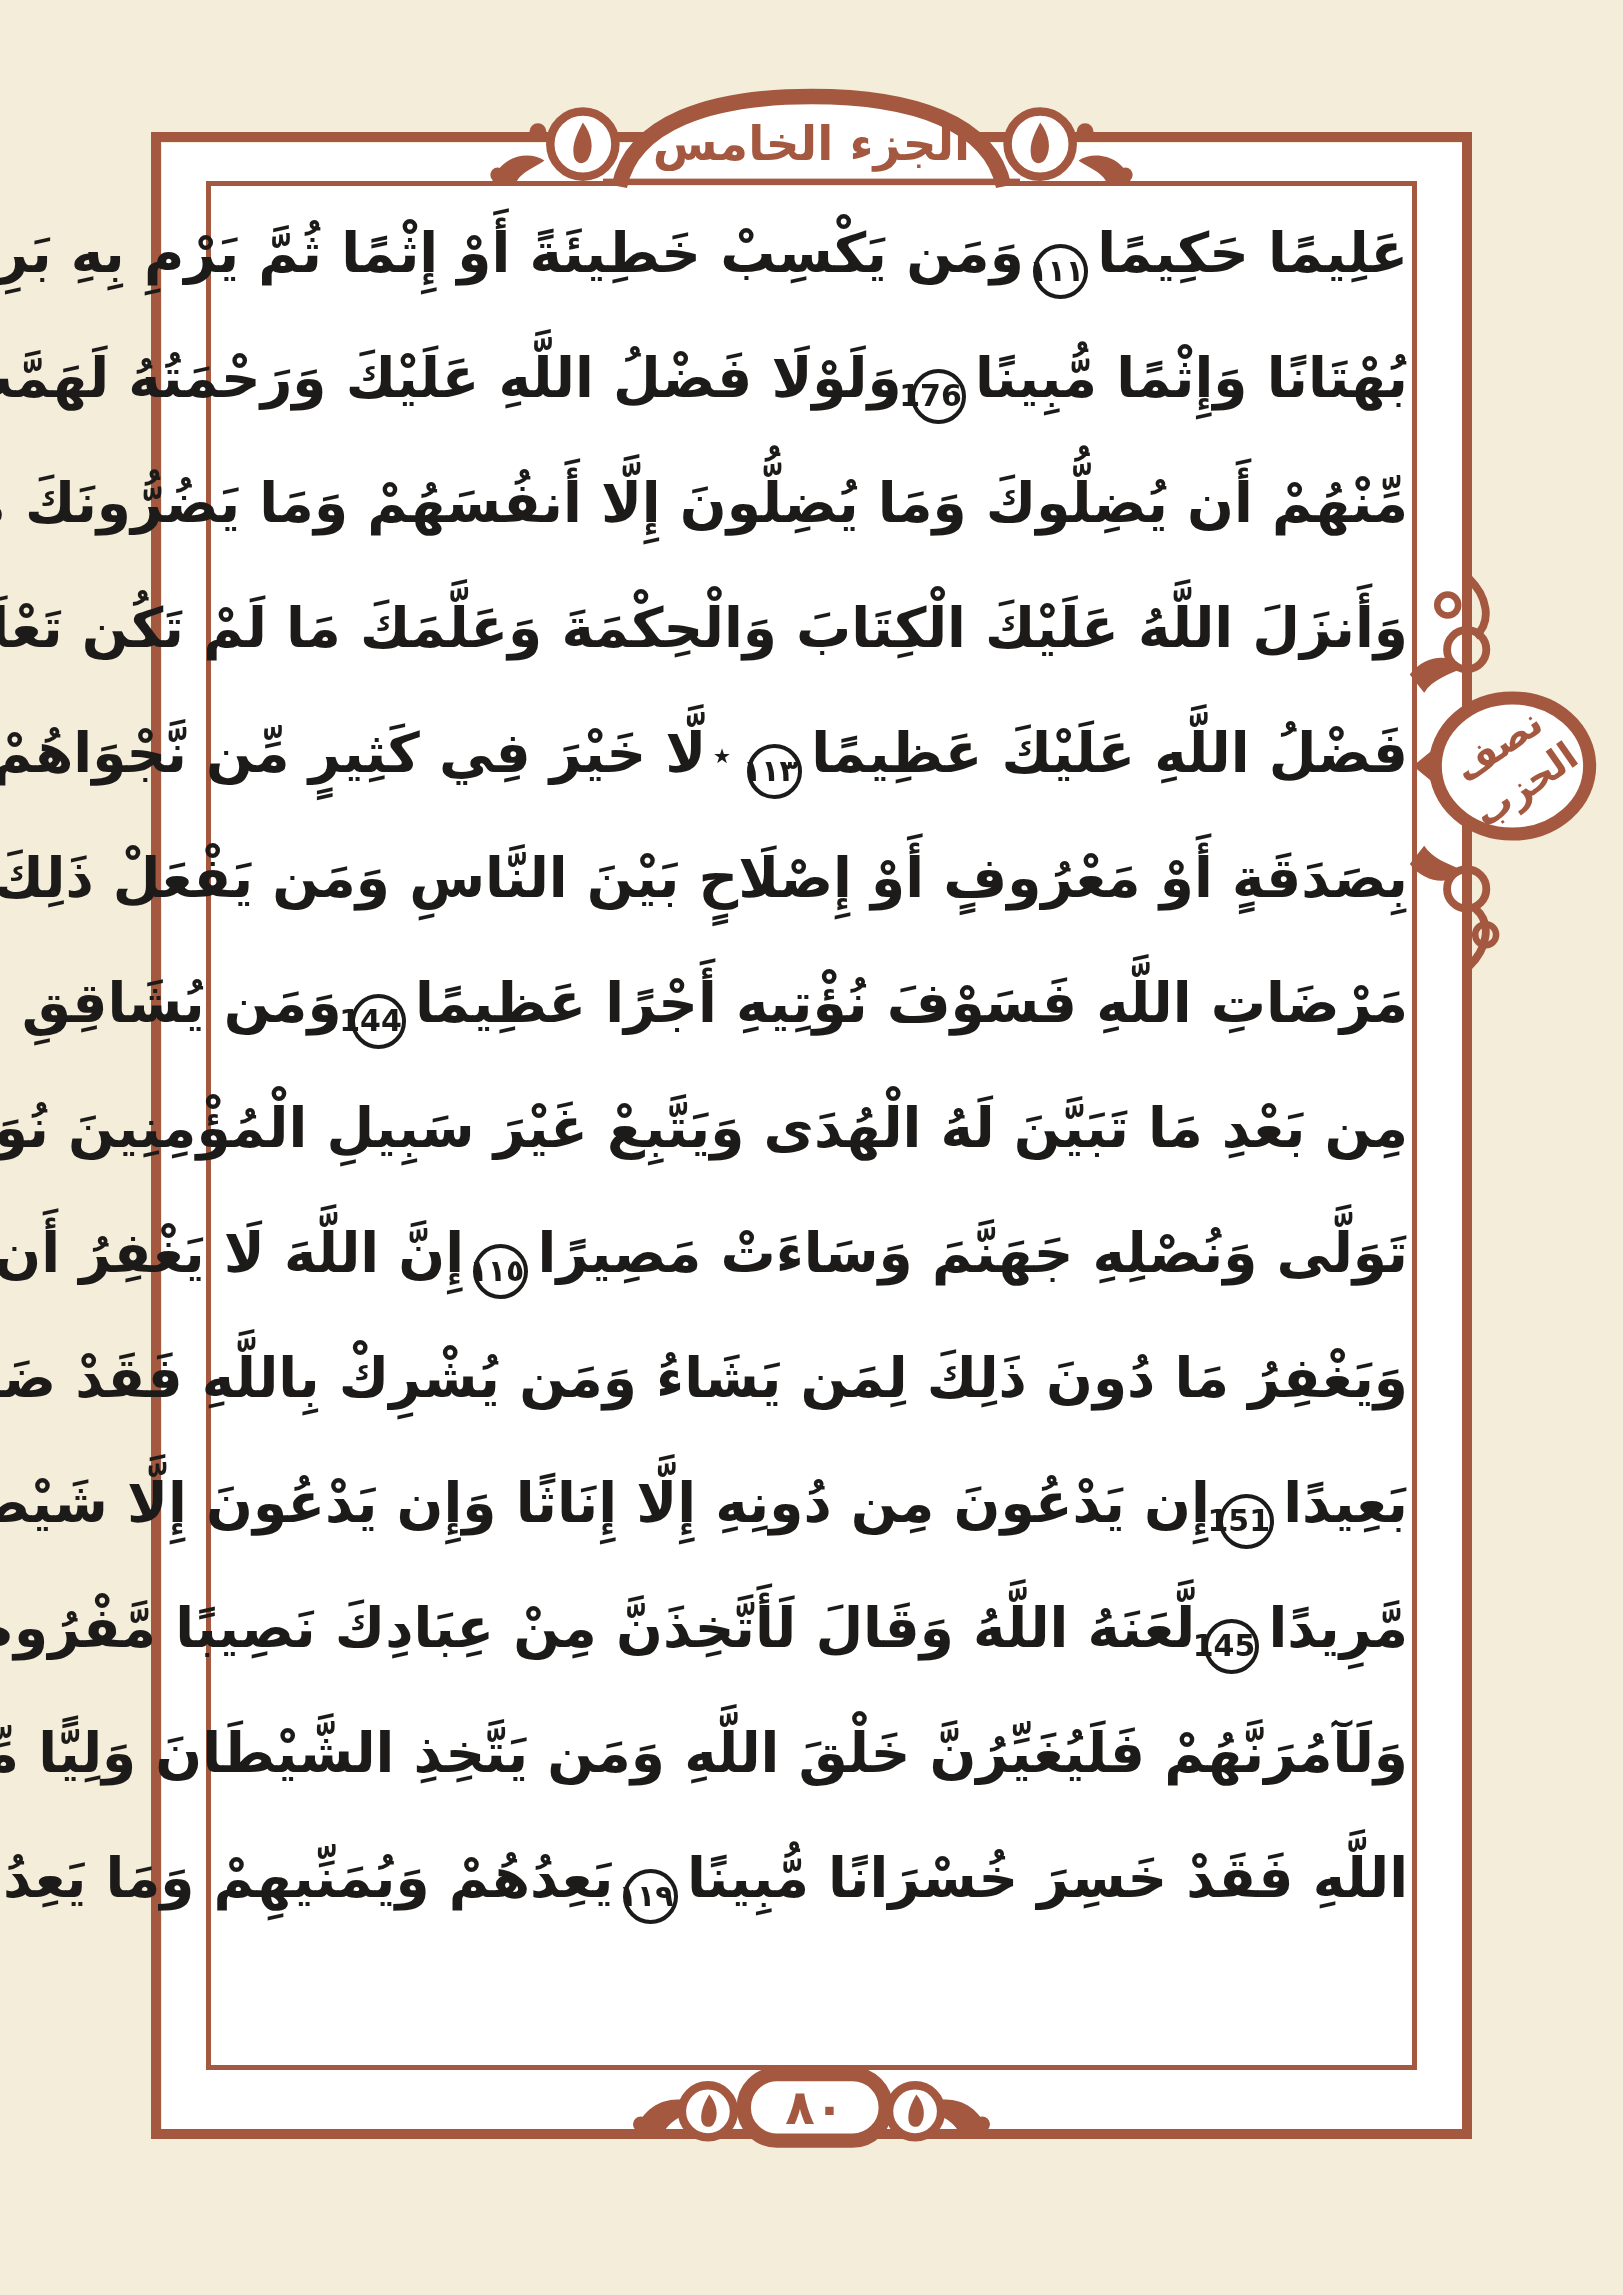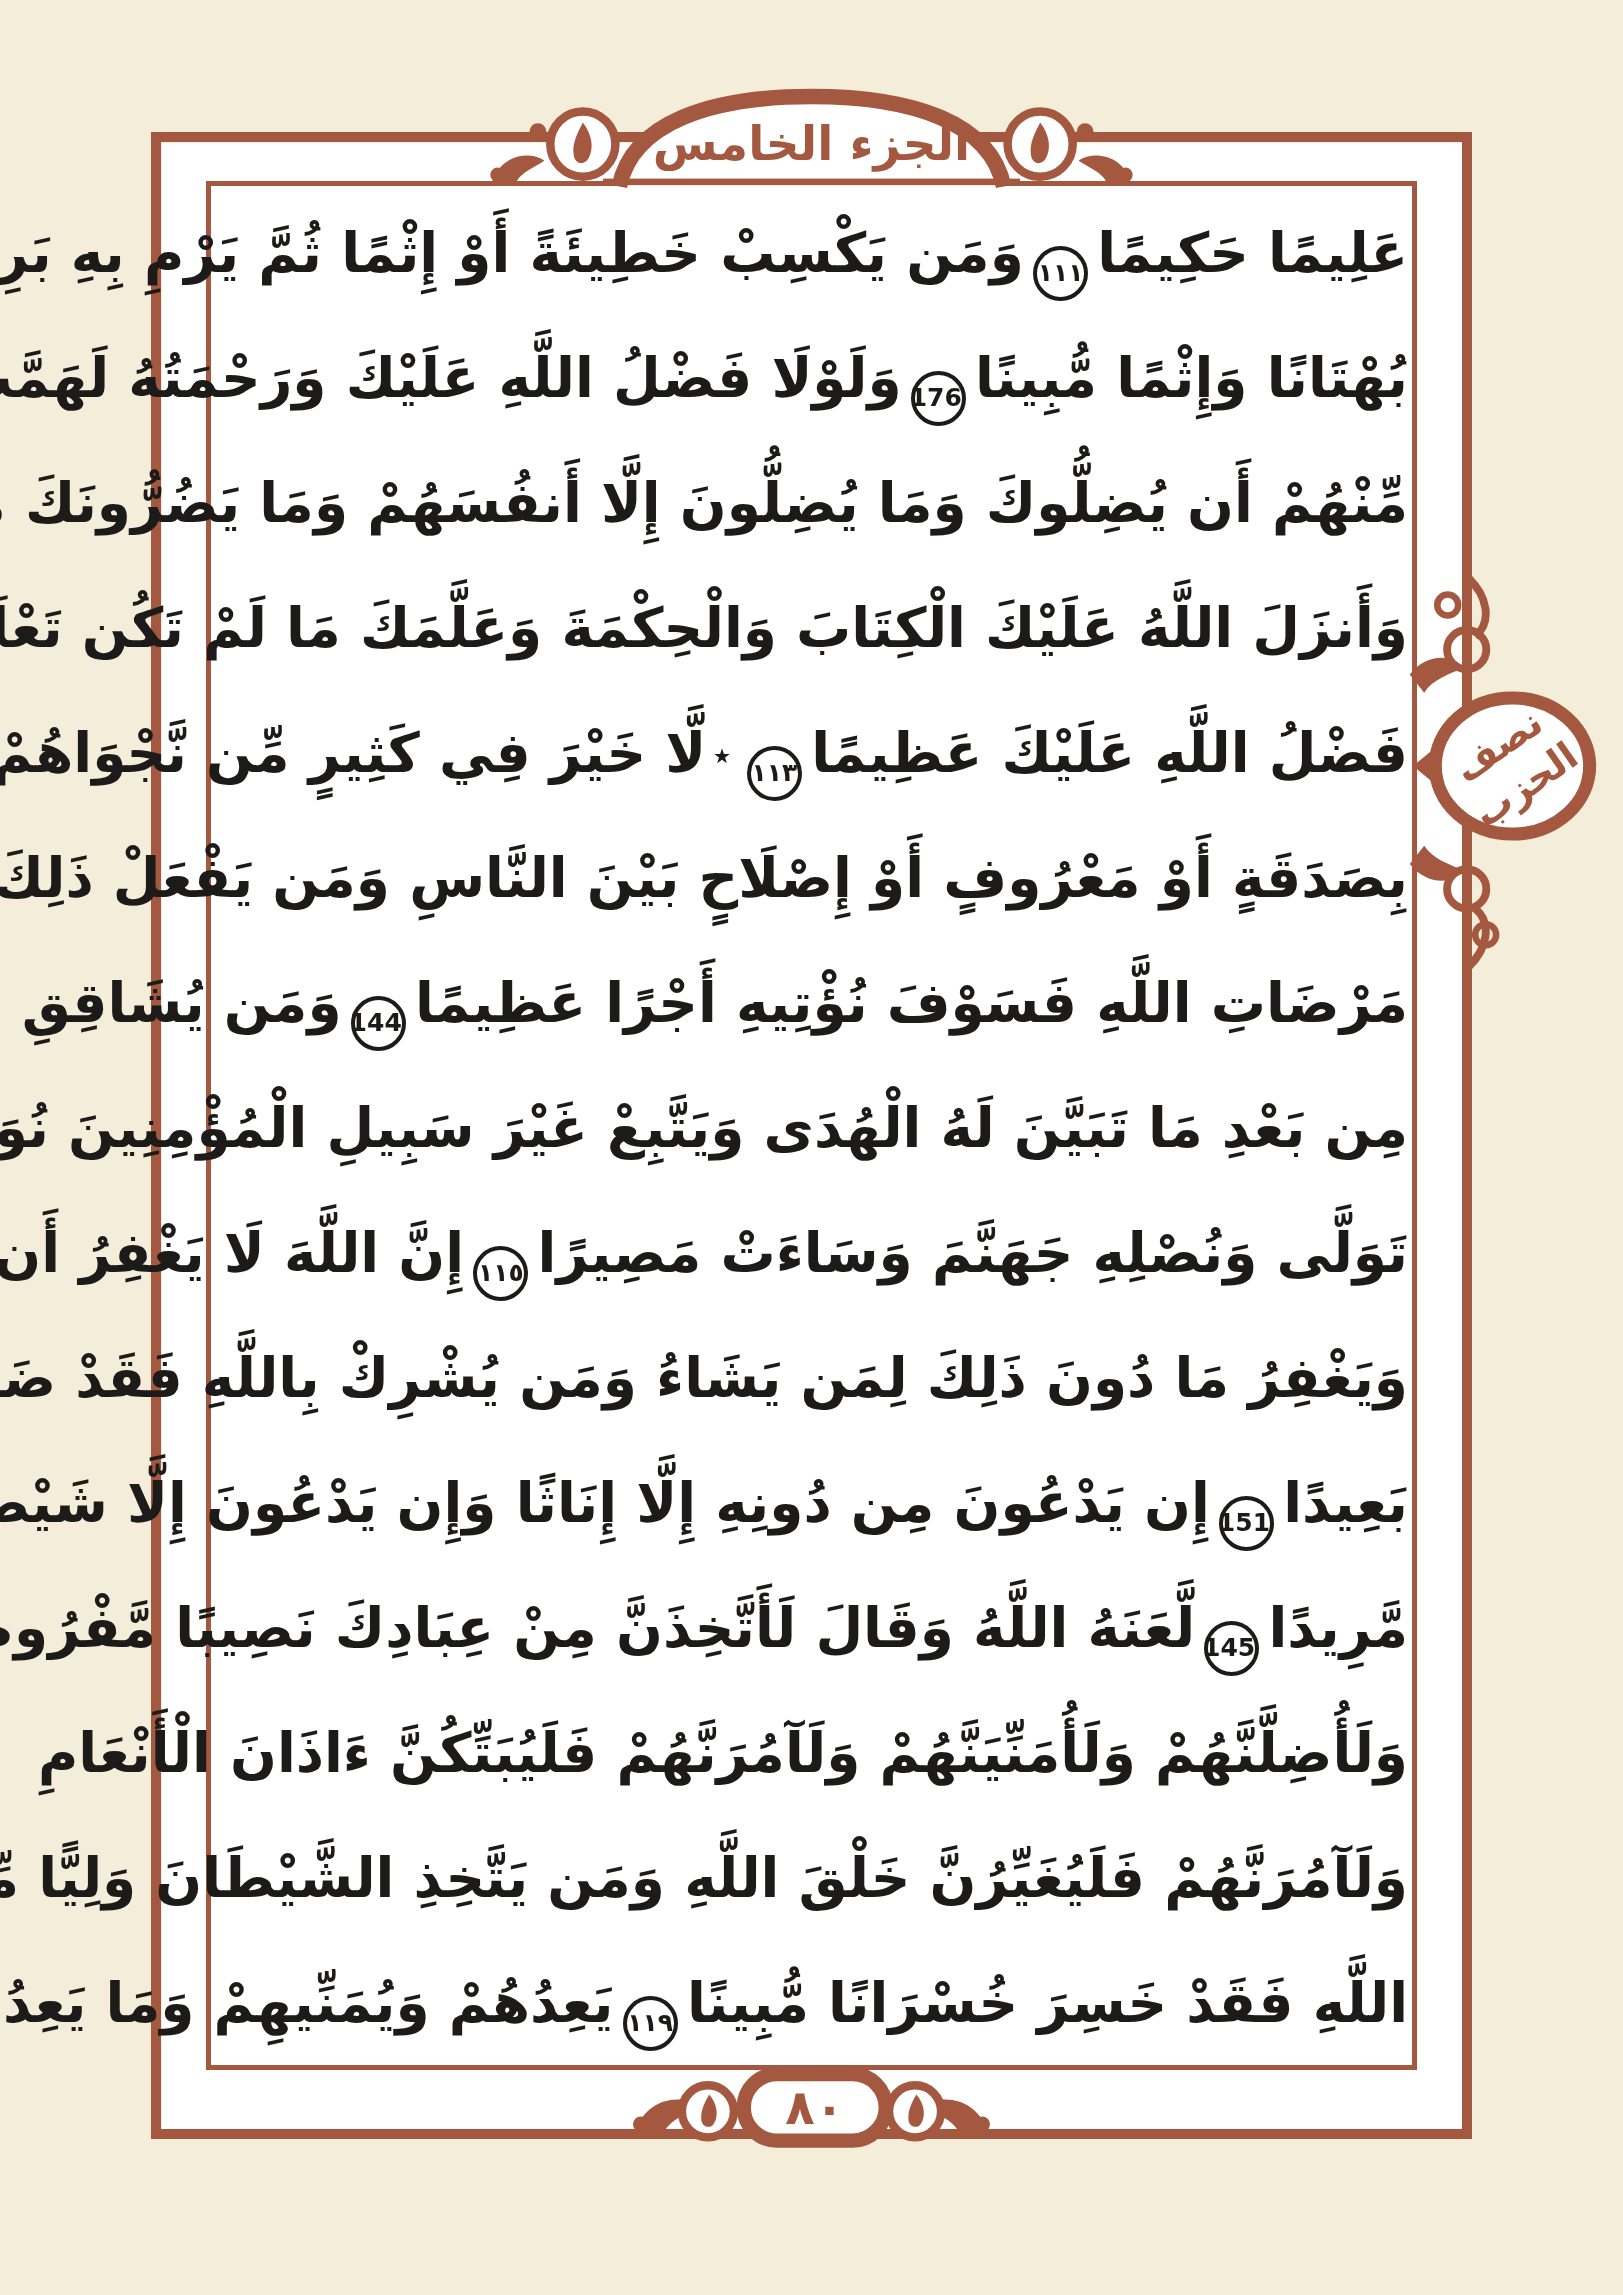--- a/index.html
+++ b/index.html
@@ -27,21 +27,21 @@
   .line{
     height:125px;line-height:125px;
     font-size:55px;font-weight:bold;color:#1C1B19;
     text-align:justify;text-align-last:justify;
     white-space:nowrap;
   }
   .line .w{letter-spacing:0.7px;}
   .ayah{
     display:inline-block;width:55px;height:55px;box-sizing:border-box;
     border:4.6px solid #1C1B19;border-radius:50%;
-    text-align:center;line-height:46px;font-size:25px;font-weight:bold;
+    text-align:center;line-height:46px;font-size:30px;font-weight:bold;
     vertical-align:-9.2px;margin:0 9.2px;letter-spacing:0;text-align-last:center;
   }
   .star{font-size:34px;vertical-align:5.2px;margin:0 6.5px;}
   .ornament{position:absolute;}
   svg text{font-family:"DejaVu Sans", sans-serif;}
 </style>
 </head>
 <body>
 
 <div class="white-panel"></div>
@@ -116,17 +116,16 @@
     <div class="line"><span class="w">مِّنْهُمْ أَن يُضِلُّوكَ وَمَا يُضِلُّونَ إِلَّا أَنفُسَهُمْ وَمَا يَضُرُّونَكَ مِن شَيْءٍ</span></div>
     <div class="line"><span class="w">وَأَنزَلَ اللَّهُ عَلَيْكَ الْكِتَابَ وَالْحِكْمَةَ وَعَلَّمَكَ مَا لَمْ تَكُن تَعْلَمُ وَكَانَ</span></div>
     <div class="line"><span class="w">فَضْلُ اللَّهِ عَلَيْكَ عَظِيمًا</span><span class="ayah">١١٣</span><span class="star">٭</span><span class="w">لَّا خَيْرَ فِي كَثِيرٍ مِّن نَّجْوَاهُمْ إِلَّا مَنْ أَمَرَ</span></div>
     <div class="line"><span class="w">بِصَدَقَةٍ أَوْ مَعْرُوفٍ أَوْ إِصْلَاحٍ بَيْنَ النَّاسِ وَمَن يَفْعَلْ ذَلِكَ ابْتِغَاءَ</span></div>
     <div class="line"><span class="w">مَرْضَاتِ اللَّهِ فَسَوْفَ نُؤْتِيهِ أَجْرًا عَظِيمًا</span><span class="ayah">144</span><span class="w">وَمَن يُشَاقِقِ الرَّسُولَ</span></div>
     <div class="line"><span class="w">مِن بَعْدِ مَا تَبَيَّنَ لَهُ الْهُدَى وَيَتَّبِعْ غَيْرَ سَبِيلِ الْمُؤْمِنِينَ نُوَلِّهِ مَا</span></div>
     <div class="line"><span class="w">تَوَلَّى وَنُصْلِهِ جَهَنَّمَ وَسَاءَتْ مَصِيرًا</span><span class="ayah">١١٥</span><span class="w">إِنَّ اللَّهَ لَا يَغْفِرُ أَن يُشْرَكَ بِهِ</span></div>
     <div class="line"><span class="w">وَيَغْفِرُ مَا دُونَ ذَلِكَ لِمَن يَشَاءُ وَمَن يُشْرِكْ بِاللَّهِ فَقَدْ ضَلَّ ضَلَالًا</span></div>
     <div class="line"><span class="w">بَعِيدًا</span><span class="ayah">151</span><span class="w">إِن يَدْعُونَ مِن دُونِهِ إِلَّا إِنَاثًا وَإِن يَدْعُونَ إِلَّا شَيْطَانًا</span></div>
     <div class="line"><span class="w">مَّرِيدًا</span><span class="ayah">145</span><span class="w">لَّعَنَهُ اللَّهُ وَقَالَ لَأَتَّخِذَنَّ مِنْ عِبَادِكَ نَصِيبًا مَّفْرُوضًا</span></div>
-    <div class="line"><span class="w">وَلَأُضِلَّنَّهُمْ وَلَأُمَنِّيَنَّهُمْ وَلَآمُرَنَّهُمْ فَلَيُبَتِّكُنَّ ءَاذَانَ الْأَنْعَامِ</span></div>
     <div class="line"><span class="w">وَلَآمُرَنَّهُمْ فَلَيُغَيِّرُنَّ خَلْقَ اللَّهِ وَمَن يَتَّخِذِ الشَّيْطَانَ وَلِيًّا مِّن دُونِ</span></div>
     <div class="line"><span class="w">اللَّهِ فَقَدْ خَسِرَ خُسْرَانًا مُّبِينًا</span><span class="ayah">١١٩</span><span class="w">يَعِدُهُمْ وَيُمَنِّيهِمْ وَمَا يَعِدُهُمُ الشَّيْطَانُ</span></div>
   </div>
 
 
 </body></html>

